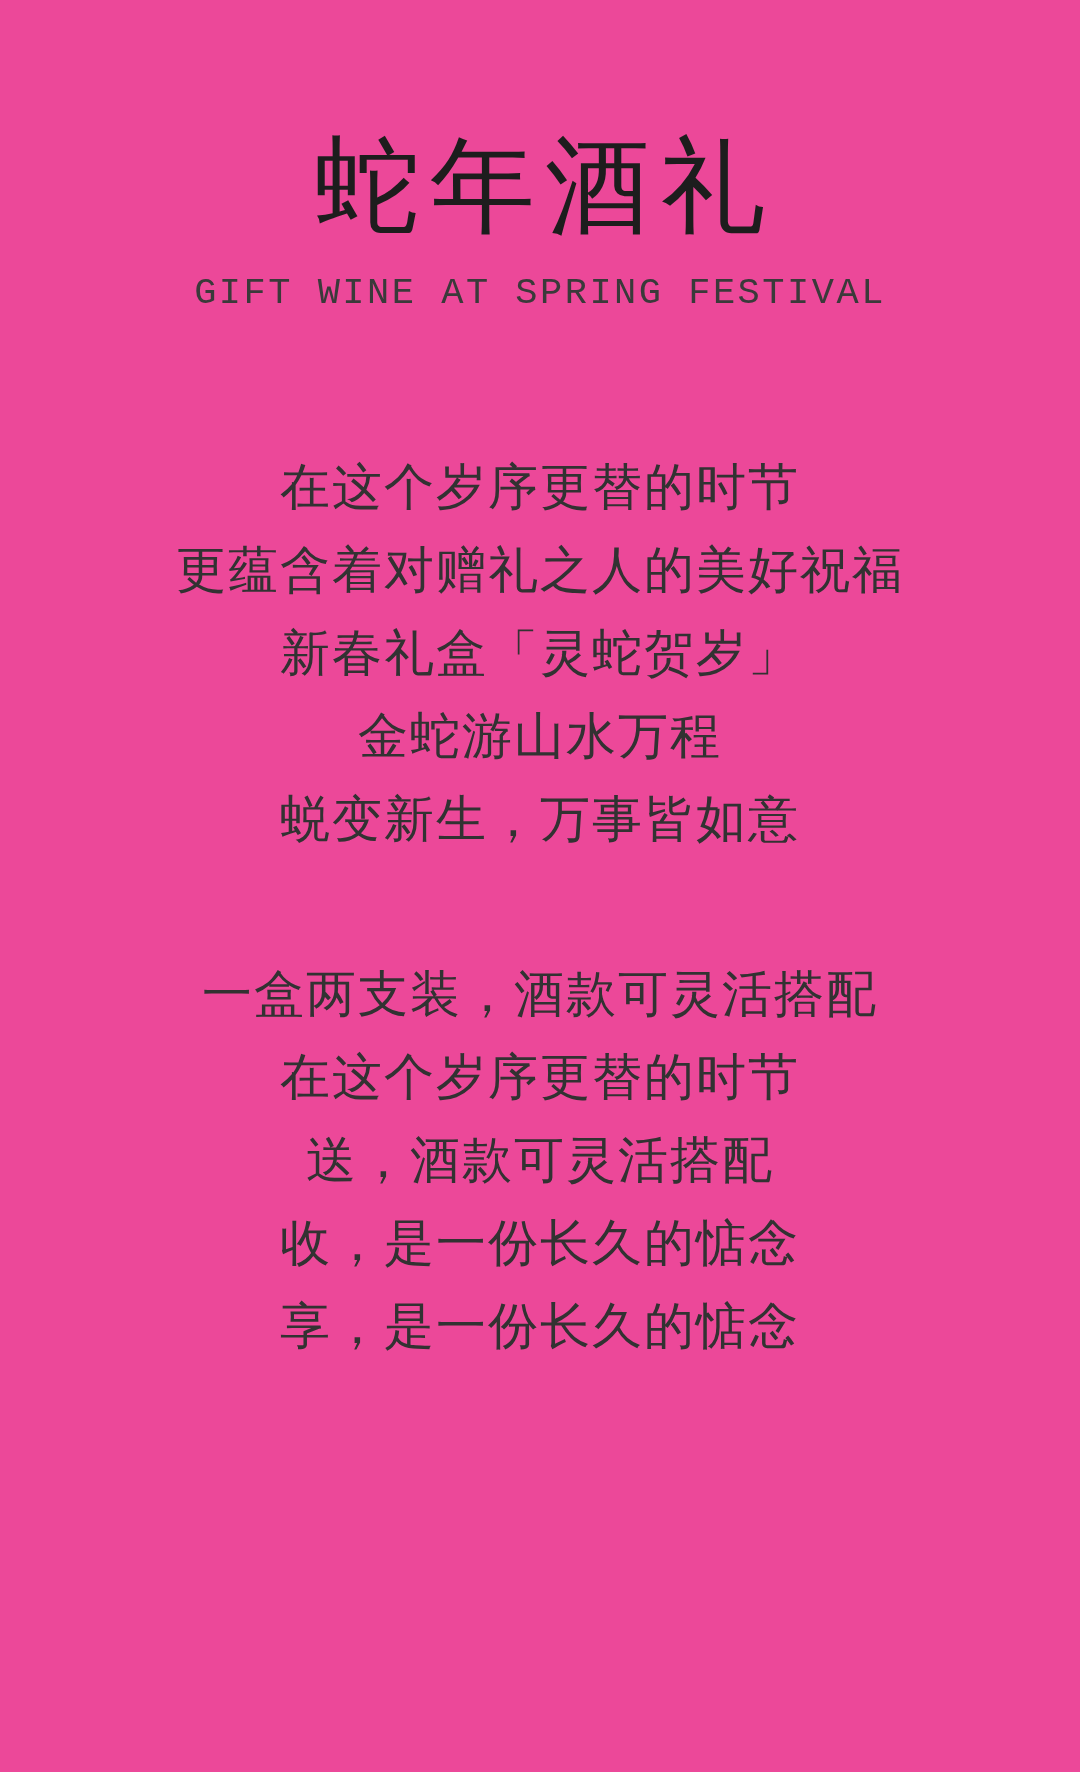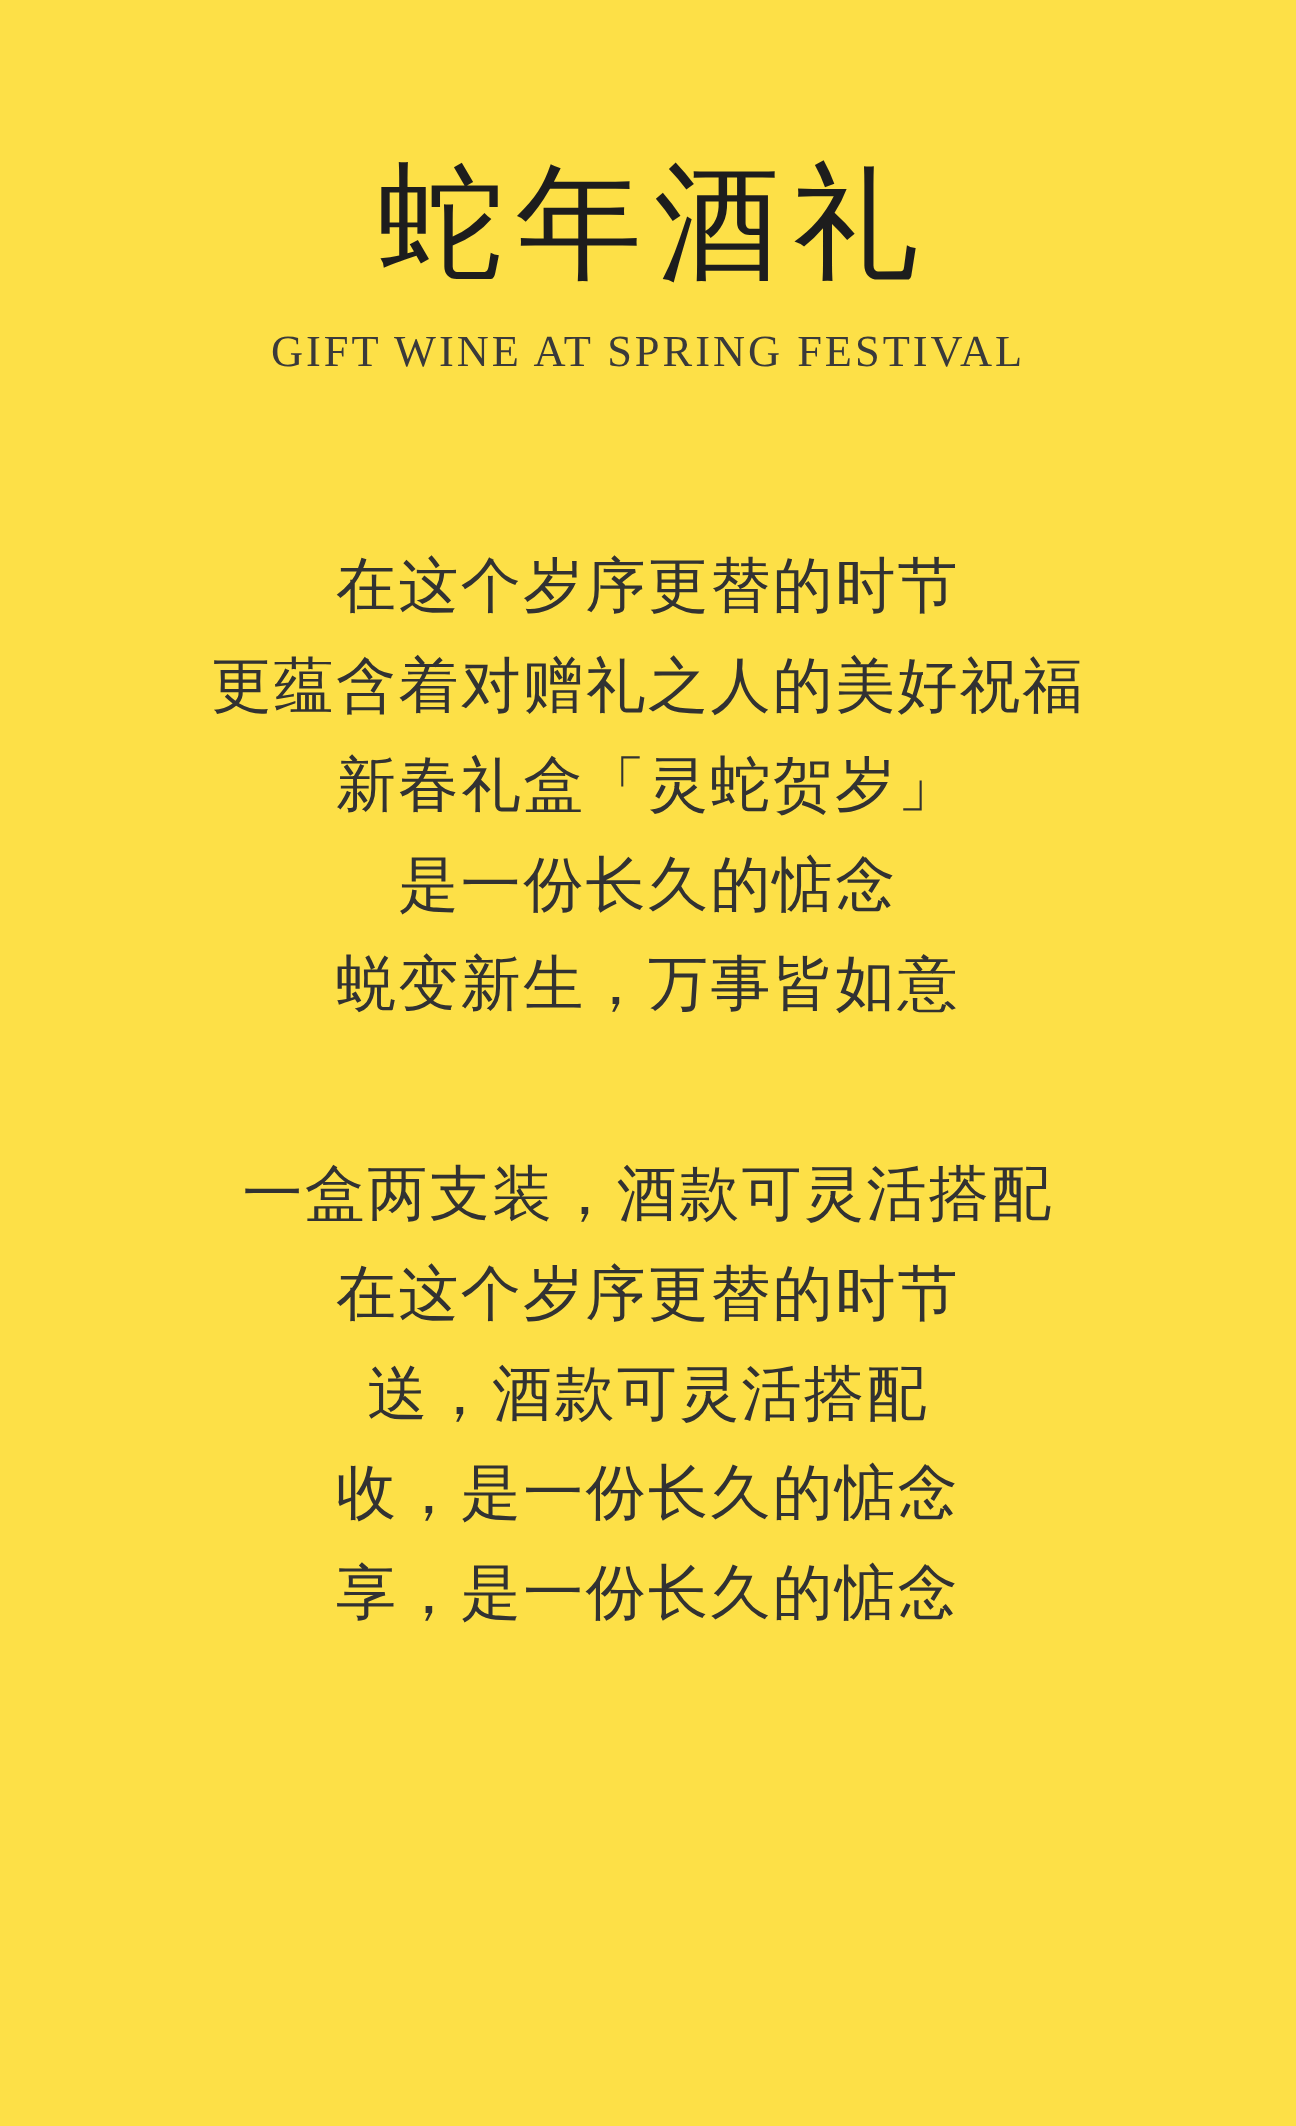--- a/index.html
+++ b/index.html
@@ -14,38 +14,38 @@
     color: #2a2a2a;
     overflow: hidden;
   }
   .page {
     width: 1080px;
     height: 1772px;
     box-sizing: border-box;
     display: flex;
     flex-direction: column;
     align-items: center;
-    background: #fde047;
+    background: #ec4899;
   }
   .title-block {
     margin-top: 128px;
     text-align: center;
     width: 100%;
   }
   .title-cn {
     font-family: "Liberation Serif", serif;
     font-size: 105px;
     letter-spacing: 10px;
     line-height: 1.12;
     color: #1d1d1d;
     font-weight: 400;
     text-indent: 10px;
   }
   .title-en {
-    font-family: Liberation Serif, serif;
+    font-family: Liberation Mono, monospace;
     font-size: 37px;
     letter-spacing: 2.5px;
     color: #3a3a3a;
     margin-top: 26px;
     font-weight: 400;
     white-space: nowrap;
   }
   .body-block {
     margin-top: 132px;
     width: 100%;
@@ -70,21 +70,21 @@
 
   <div class="title-block">
     <div class="title-cn">蛇年酒礼</div>
     <div class="title-en">GIFT WINE AT SPRING FESTIVAL</div>
   </div>
 
   <div class="body-block first">
     <div class="body-line">在这个岁序更替的时节</div>
     <div class="body-line">更蕴含着对赠礼之人的美好祝福</div>
     <div class="body-line">新春礼盒「灵蛇贺岁」</div>
-    <div class="body-line">是一份长久的惦念</div>
+    <div class="body-line">金蛇游山水万程</div>
     <div class="body-line">蜕变新生，万事皆如意</div>
   </div>
 
   <div class="body-block second">
     <div class="body-line">一盒两支装，酒款可灵活搭配</div>
     <div class="body-line">在这个岁序更替的时节</div>
     <div class="body-line">送，酒款可灵活搭配</div>
     <div class="body-line">收，是一份长久的惦念</div>
     <div class="body-line">享，是一份长久的惦念</div>
   </div>

